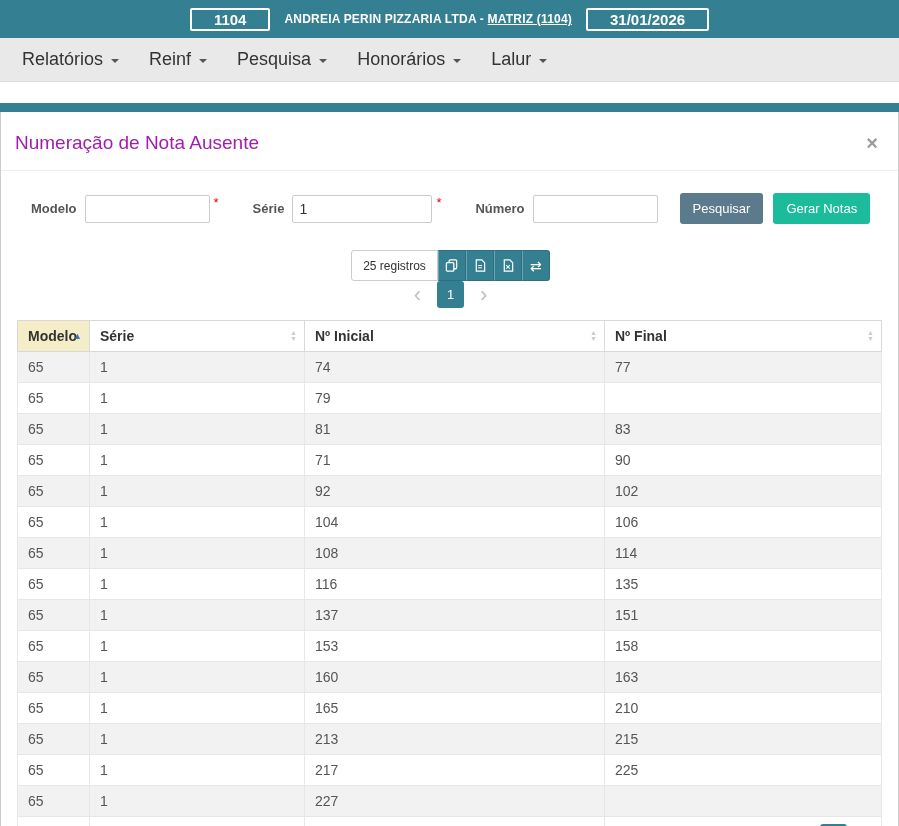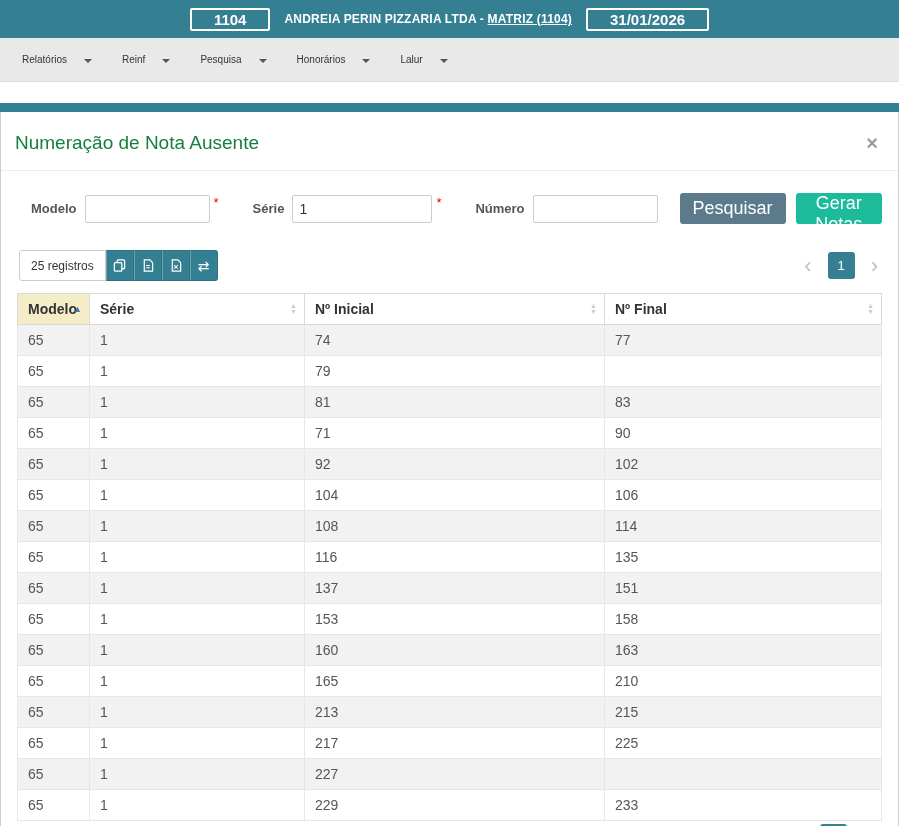--- a/index.html
+++ b/index.html
@@ -10,52 +10,52 @@
   .topbar { height:38px; background:#357f93; display:flex; align-items:center;
     justify-content:center; gap:14px; color:#fff; }
   .top-box { border:2px solid #fff; border-radius:2px; padding:1px 22px;
     font-size:15px; font-weight:bold; cursor:pointer; }
   .top-title { font-size:12px; font-weight:bold; letter-spacing:.2px; }
   .top-link { text-decoration:underline; cursor:pointer; }
 
   
   .menubar { height:44px; background:#e9e9e9; border-bottom:1px solid #dcdcdc;
     display:flex; align-items:center; padding-left:22px; gap:30px; }
-  .menu-item { font-size:10px; color:#333; display:flex; align-items:center;
-    gap:17px; cursor:pointer; }
+  .menu-item { font-size:18px; color:#333; display:flex; align-items:center;
+    gap:8px; cursor:pointer; }
   .caret { width:0; height:0; border-left:4px solid transparent;
     border-right:4px solid transparent; border-top:4px solid #555; margin-top:3px; }
 
   .gap-white { height:21px; background:#fff; }
   .teal-strip { height:9px; background:#357f93; }
 
   
   .modal { background:#fff; border-left:1px solid #ccc; border-right:1px solid #ccc;
     border-bottom:1px solid #ccc; height:722px; position:relative; }
   .modal-header { display:flex; align-items:center; justify-content:space-between;
     padding:20px 20px 16px 14px; border-bottom:1px solid #eee; }
-  .modal-title { font-size:19px; color:#15803d; }
+  .modal-title { font-size:19px; color:#a21caf; }
   .close-x { color:#9b9b9b; font-size:20px; font-weight:bold; cursor:pointer; line-height:1; }
 
   
   .form-row { display:flex; align-items:center; padding:22px 16px 6px 30px; }
   .field { display:flex; align-items:center; margin-right:34px; }
   .field label { font-weight:bold; font-size:13px; color:#555; margin-right:8px; }
   .field input { height:28px; width:125px; border:1px solid #ccc; border-radius:2px;
     padding:0 6px; font-size:14px; color:#333; font-family:"Liberation Sans",sans-serif; }
   .field .serie-input { width:140px; }
   .req { color:#e00000; font-size:13px; margin-left:4px; position:relative; top:-6px; }
-  .btn { height:31px; border:none; border-radius:3px; color:#fff; font-size:18px;
+  .btn { height:31px; border:none; border-radius:3px; color:#fff; font-size:13px;
     padding:0 13px; cursor:pointer; font-family:"Liberation Sans",sans-serif; }
   .btn-search { background:#5b7a8c; margin-left:12px; }
   .btn-generate { background:#1cbb9c; margin-left:10px; }
 
   
   .toolbar { display:flex; align-items:center; justify-content:space-between;
-    padding:20px 16px 12px 18px; }
+    padding:20px 16px 12px 18px;flex-direction:column; }
   .left-group { display:flex; }
   .records-btn { height:31px; background:#fff; border:1px solid #ccc;
     border-radius:3px 0 0 3px; font-size:12px; color:#333; padding:0 11px; cursor:pointer;
     font-family:"Liberation Sans",sans-serif; }
   .icon-btn { width:28px; height:31px; background:#357f93; color:#fff; display:flex;
     align-items:center; justify-content:center; cursor:pointer;
     border:1px solid #2e6f80; border-left:1px solid rgba(255,255,255,.28); font-size:14px; }
   .icon-btn:last-child { border-radius:0 3px 3px 0; }
   .icon-btn svg { display:block; }
   .pagination { display:flex; align-items:center; gap:12px; }

